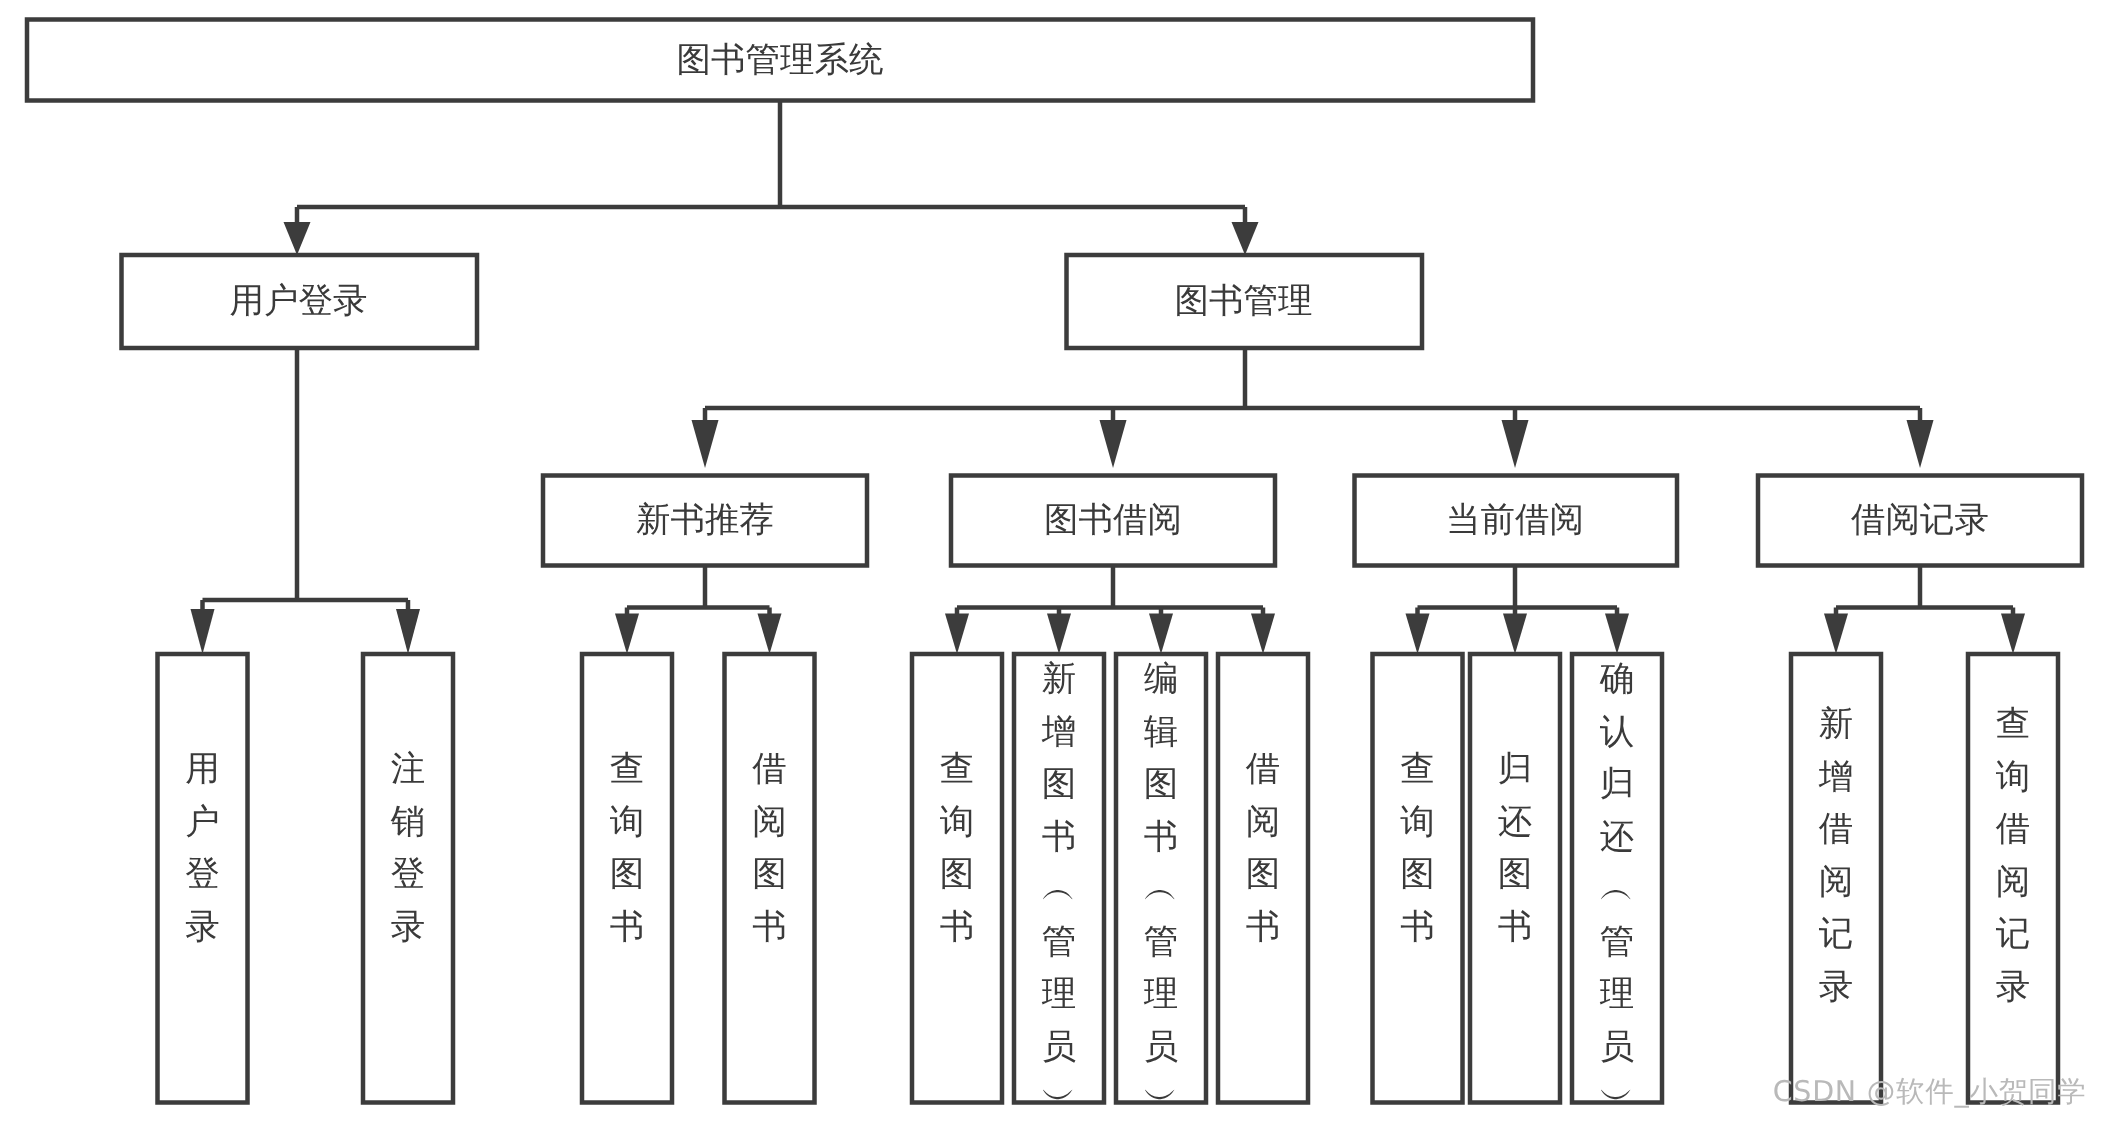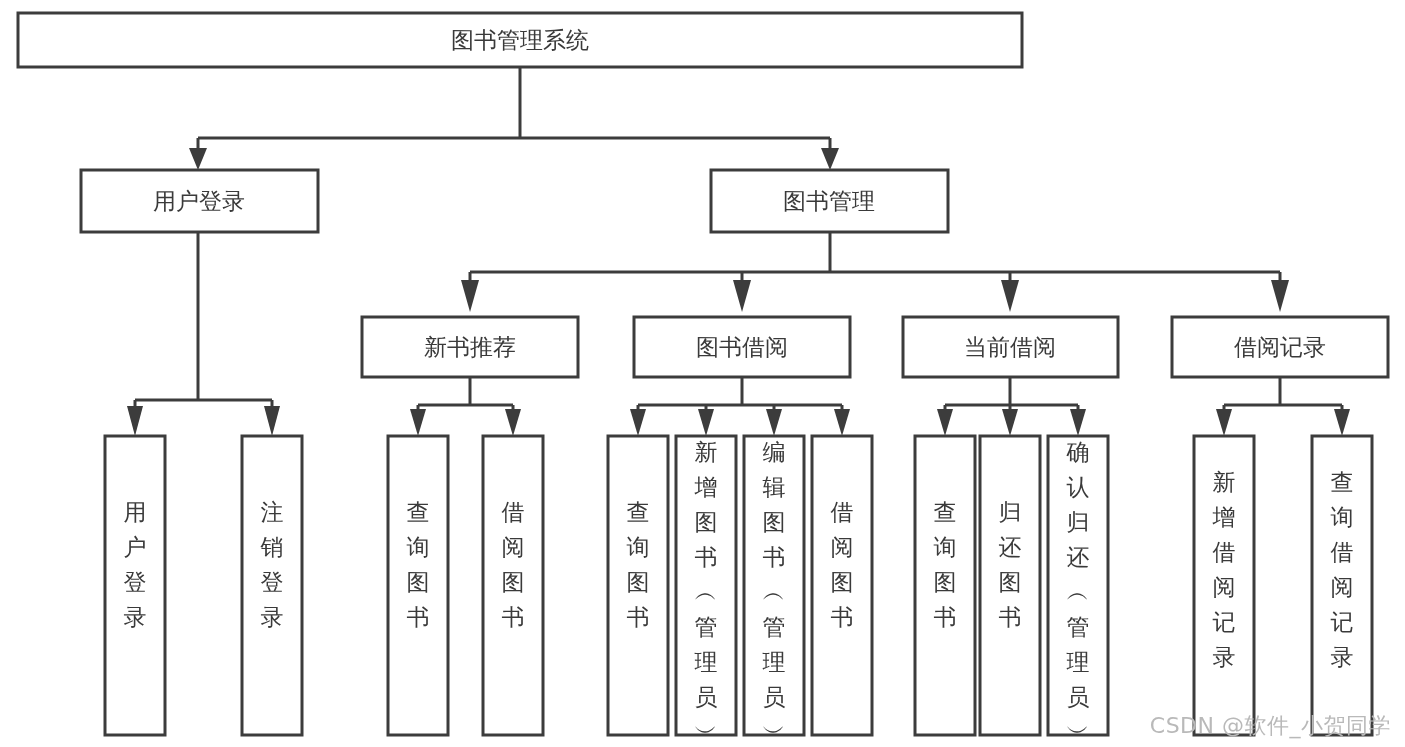--- a/index.html
+++ b/index.html
@@ -52,21 +52,21 @@
     fill: #3a3a3a;
     font-family: "DejaVu Sans", "Liberation Sans", sans-serif;
     font-size: 23px;
     text-anchor: middle;
   }
   .watermark {
     position: absolute;
     right: 14px;
     bottom: 6px;
     color: #b9b9b9;
-    font-size: 22px;
+    font-size: 19px;
     font-family: "DejaVu Sans", "Liberation Sans", sans-serif;
     white-space: nowrap;
     letter-spacing: 0.5px;
   }
 </style>
 </head>
 <body>
 
 <div id="diagram-root">
 

